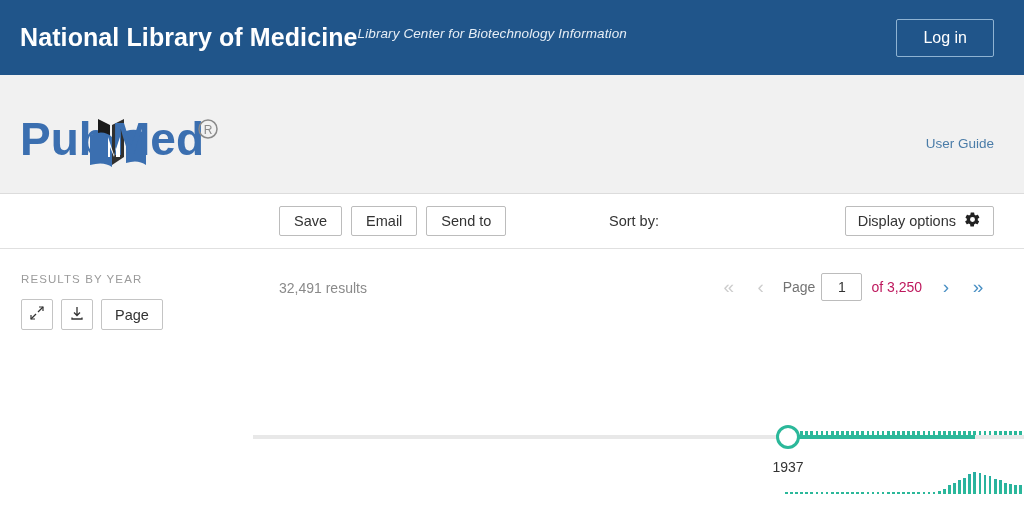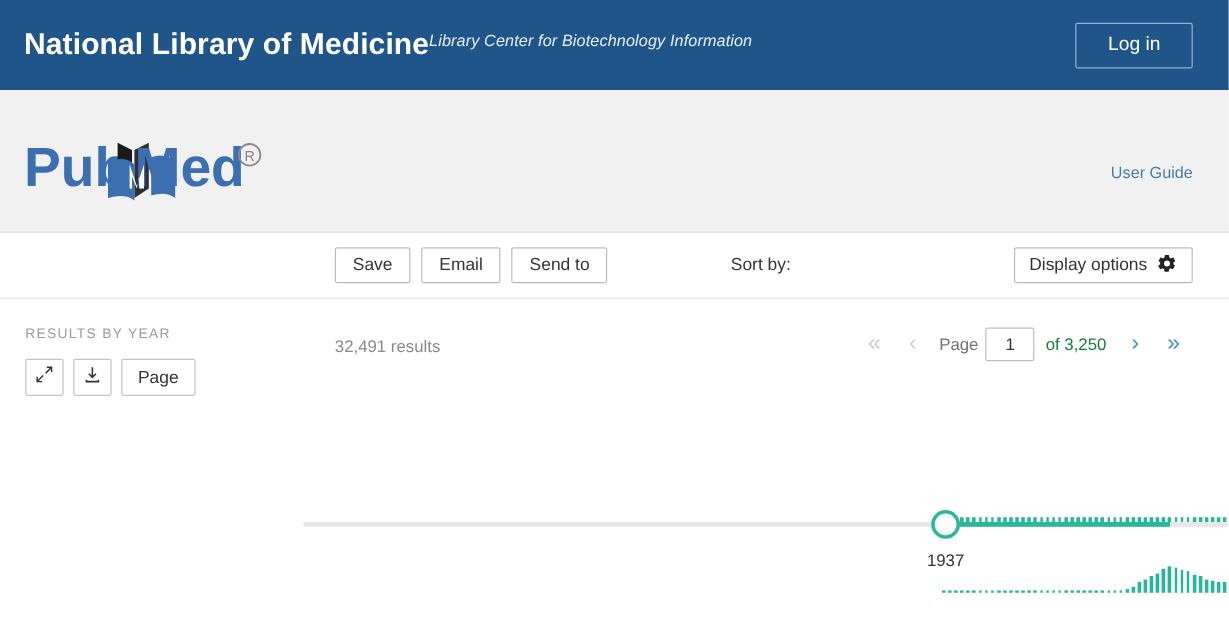--- a/index.html
+++ b/index.html
@@ -271,21 +271,21 @@
   .pg-input {
     width: 41px; height: 28px;
     border: 1px solid #bcbcbc;
     text-align: center;
     font-size: 14px;
     color: #333;
     font-family: "Liberation Sans", sans-serif;
     outline: none;
     border-radius: 2px;
   }
-  .pg-of { margin: 0 8px 0 9px; color: #15803d; }
+  .pg-of { margin: 0 8px 0 9px; color: #be185d; }
 
   
   .timeline {
     position: absolute;
     left: 0; right: 0;
     top: 55px;
     height: 190px;
   }
   .bars {
     position: absolute;

